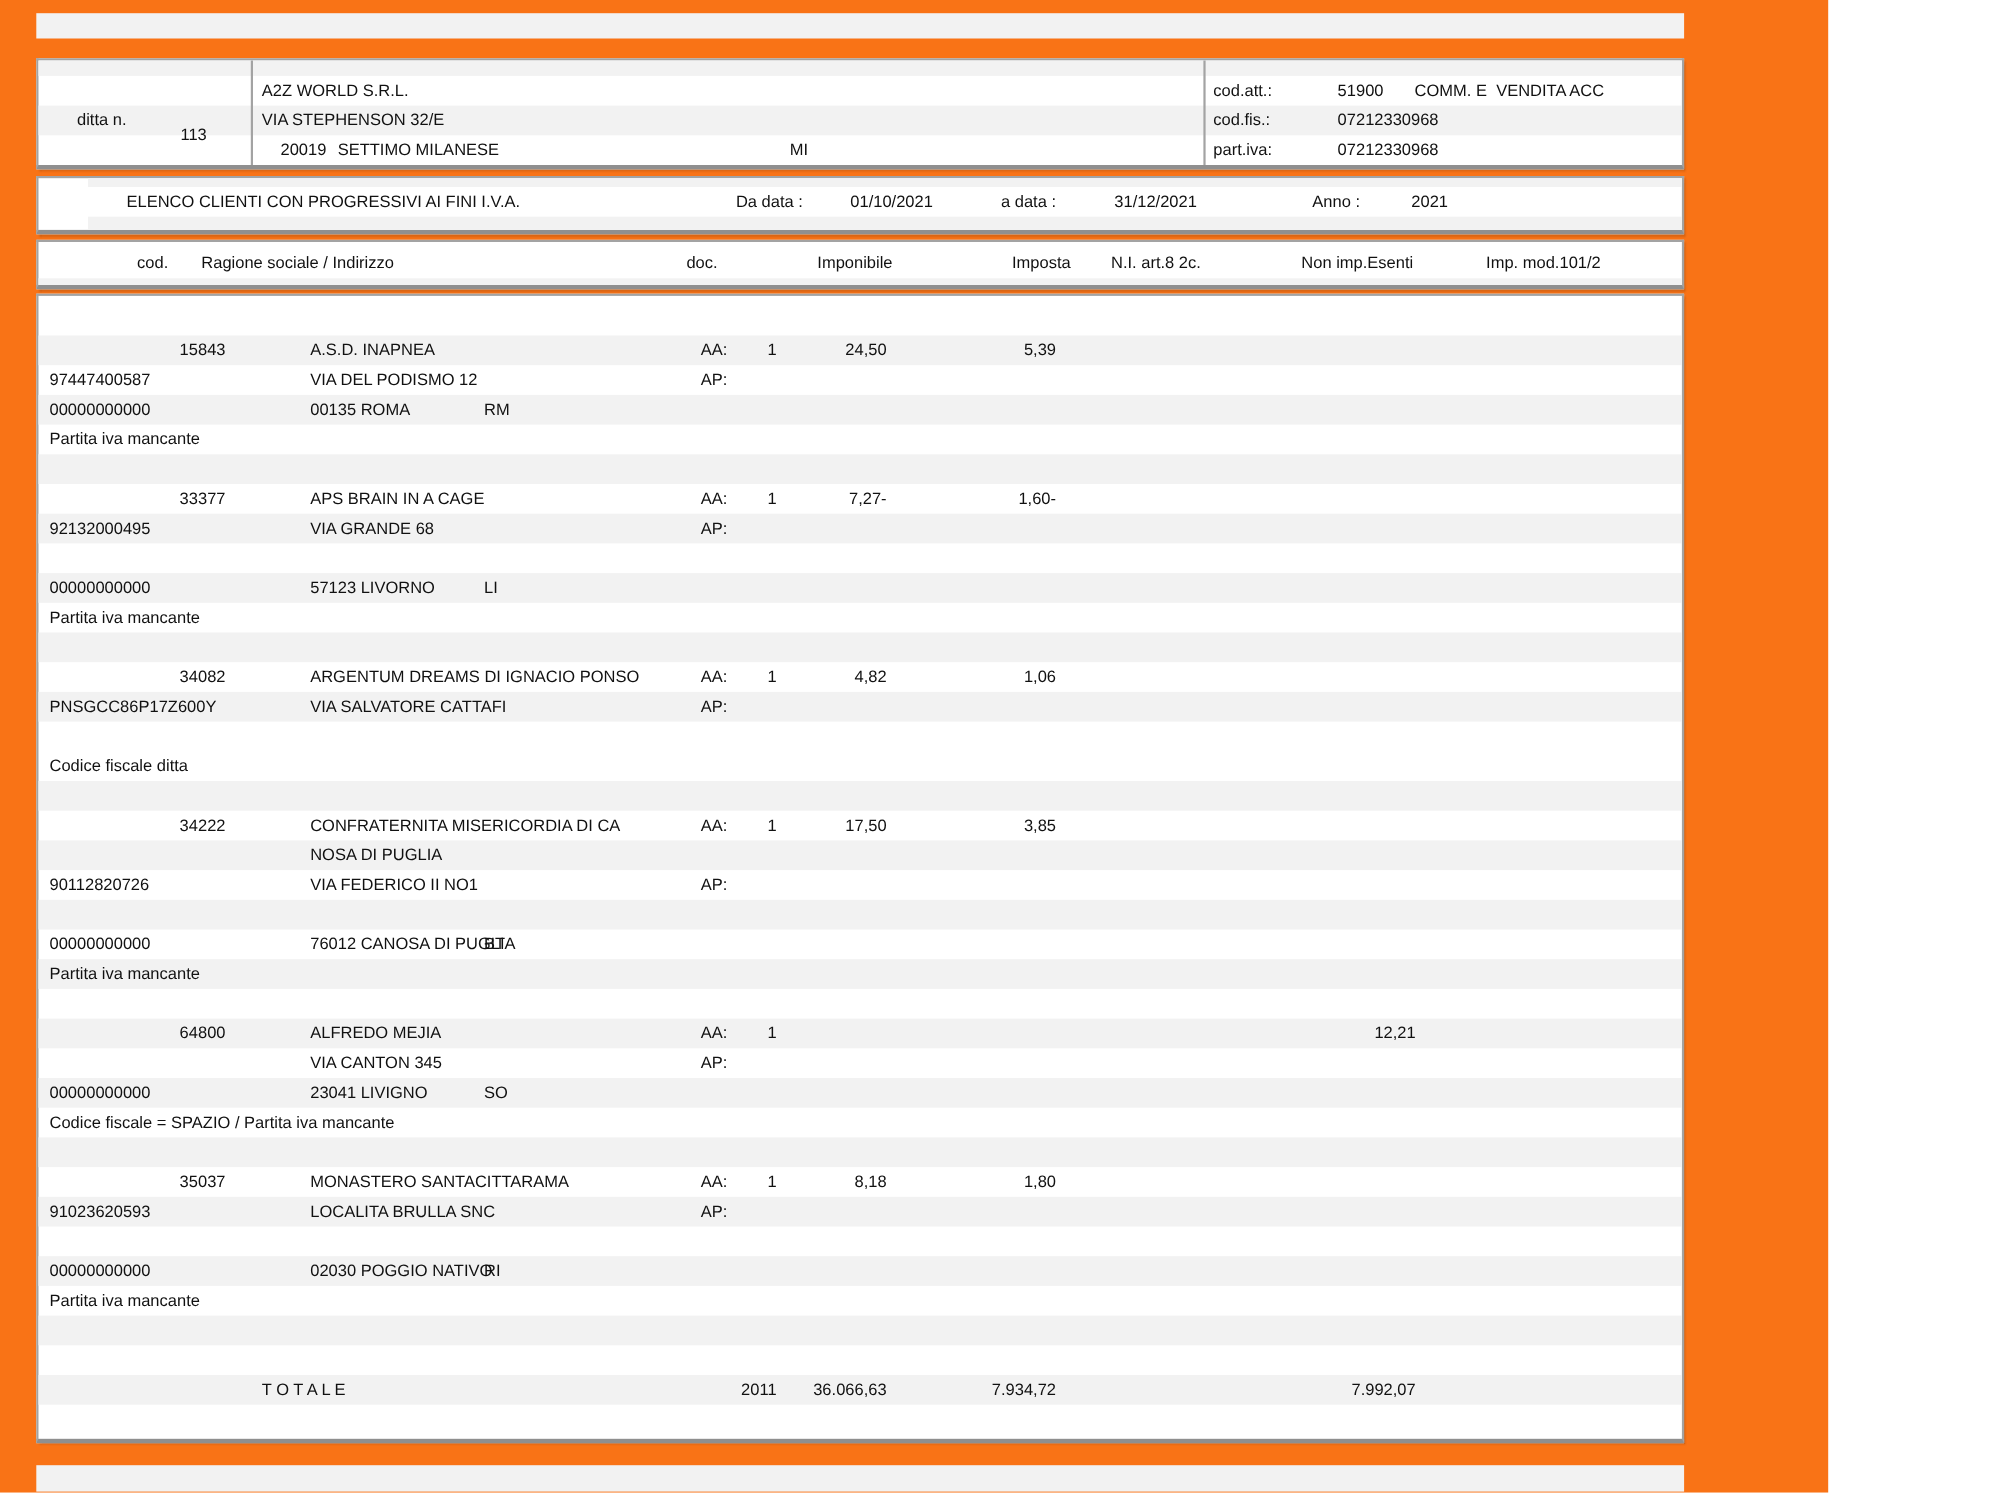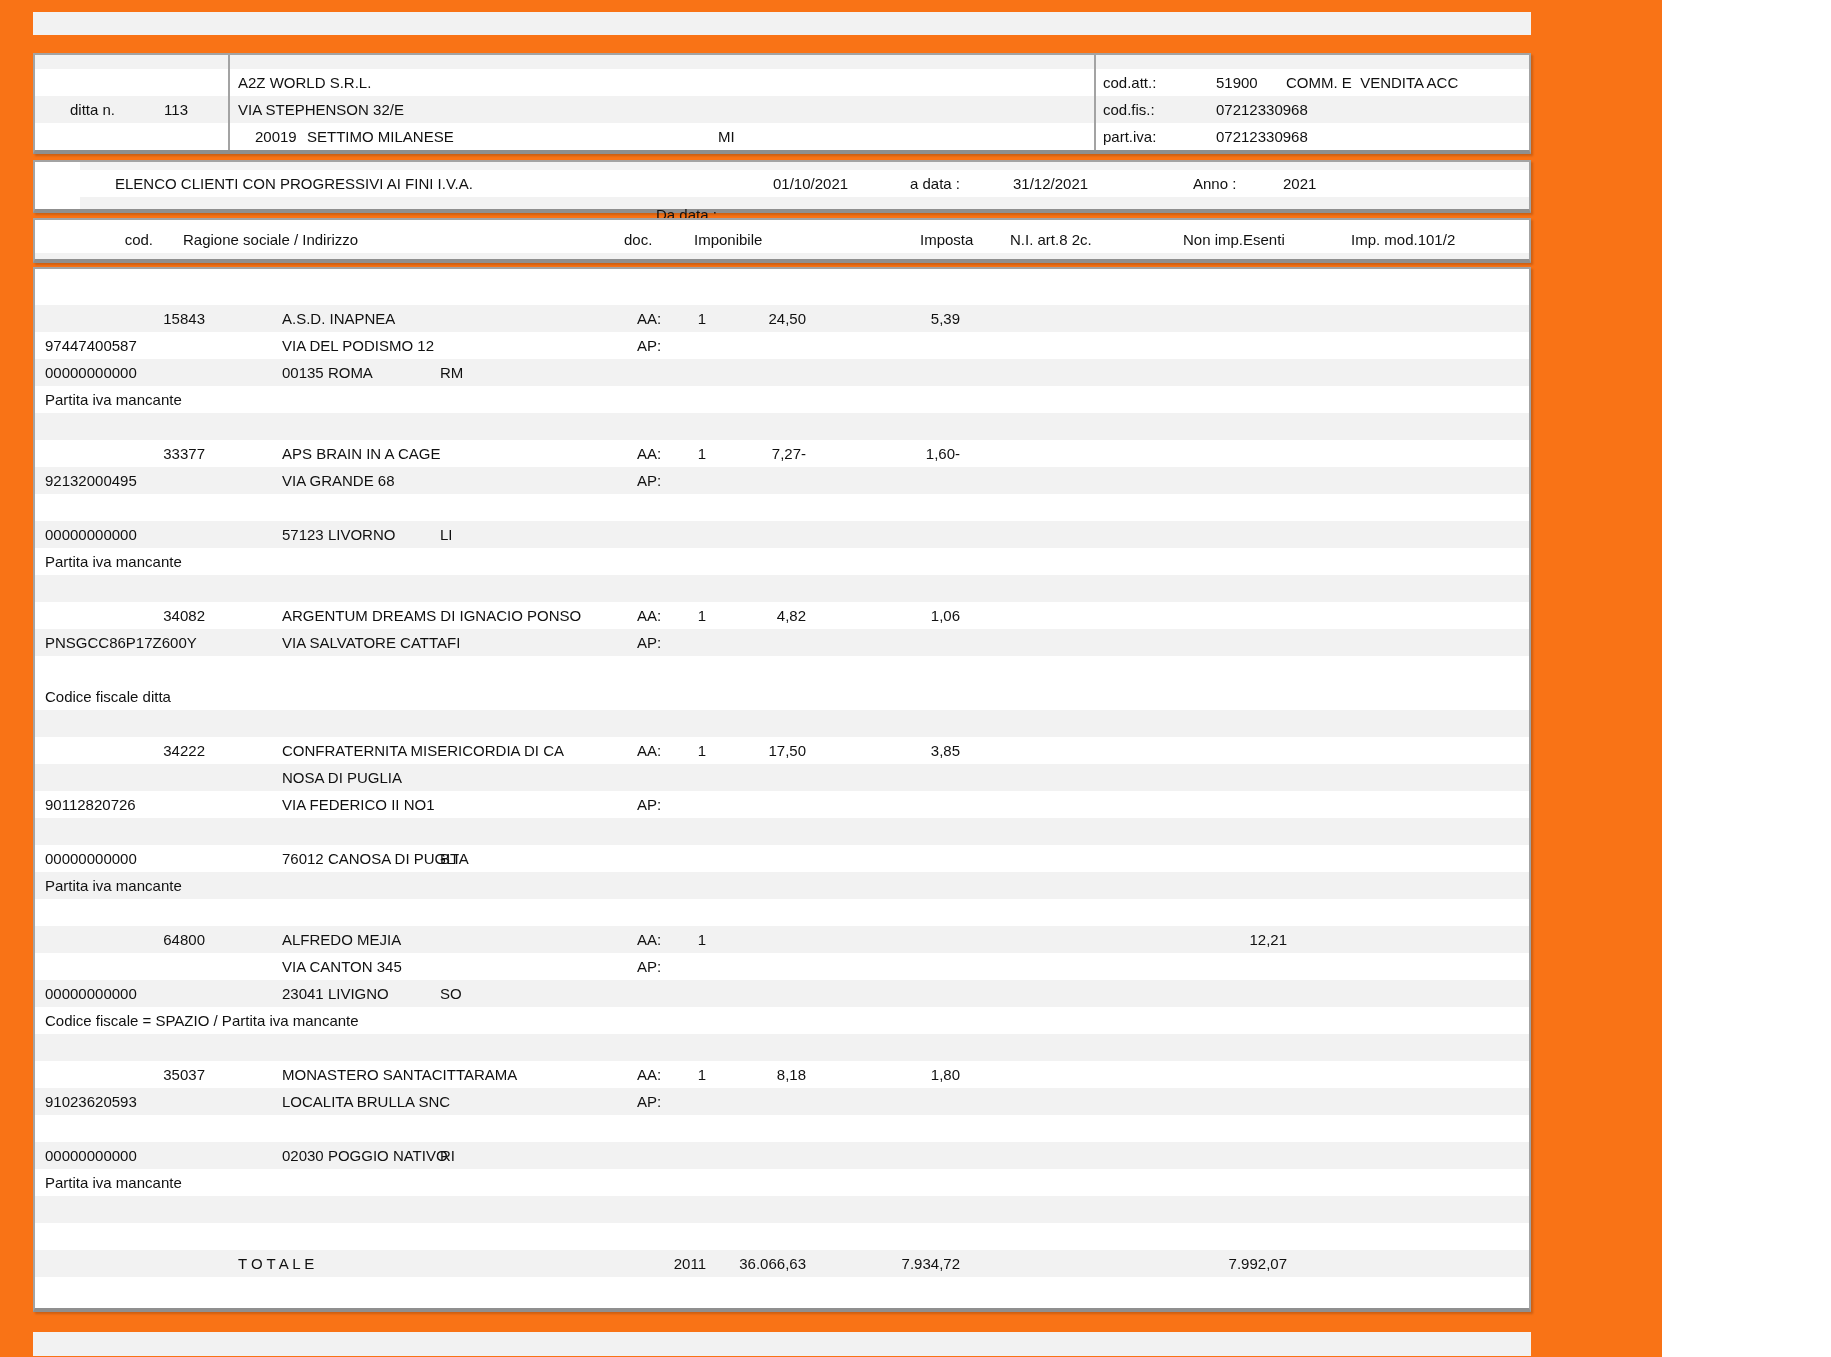--- a/index.html
+++ b/index.html
@@ -17,29 +17,29 @@
     box-sizing:border-box;background:#ffffff;
     border:2px solid #a3a3a3;border-bottom:4px solid #8f8f8f;
     box-shadow:2px 2px 2px rgba(0,0,0,.18);
   }
   .hrow,.trow{position:relative;height:27px;line-height:27px;}
   .sliver{height:14px;}
   .shade{background:#f2f2f2;}
   .cell,.bspan{position:absolute;top:0;white-space:pre;}
   .vdiv{position:absolute;top:0;bottom:0;width:2px;background:#a3a3a3;}
   
-  .p-name{left:203px;} .p-ditta{left:35px;} .p-dittanum{left:100px;width:53px;text-align:right;}
+  .p-name{left:203px;} .p-ditta{left:35px;} .p-dittanum{left:100px;width:53px;text-align:right;margin-top:13px;}
   .p-street{left:203px;} .p-cap{left:220px;} .p-city{left:272px;} .p-prov{left:683px;}
   .p-flabel{left:1068px;} .p-fvalue{left:1181px;} .p-fextra{left:1251px;}
   
-  .t-title{left:35px;} .t-dalab{left:576px;margin-top:31px;} .t-daval{left:693px;}
+  .t-title{left:35px;} .t-dalab{left:589px;} .t-daval{left:693px;}
   .t-alab{left:830px;} .t-aval{left:933px;} .t-annolab{left:1113px;} .t-annoval{left:1203px;}
   
   .h-cod{left:60px;width:58px;text-align:right;}
-  .h-rag{left:148px;} .h-doc{left:589px;} .h-imponibile{left:659px;}
+  .h-rag{left:148px;} .h-doc{left:589px;} .h-imponibile{left:708px;}
   .h-imposta{left:885px;} .h-ni{left:975px;} .h-nonimp{left:1148px;} .h-impmod{left:1316px;}
   
   .c-fisc{left:10px;} .c-cod{left:70px;width:100px;text-align:right;}
   .c-name{left:203px;margin-left:44px;} .c-prov{left:405px;} .c-doclab{left:602px;}
   .c-doccnt{left:620px;width:51px;text-align:right;}
   .c-impon{left:660px;width:111px;text-align:right;}
   .c-impos{left:810px;width:115px;text-align:right;}
   .c-nonimp{left:1130px;width:122px;text-align:right;}
   .c-note{left:10px;} .c-total{left:203px;}
 </style>

